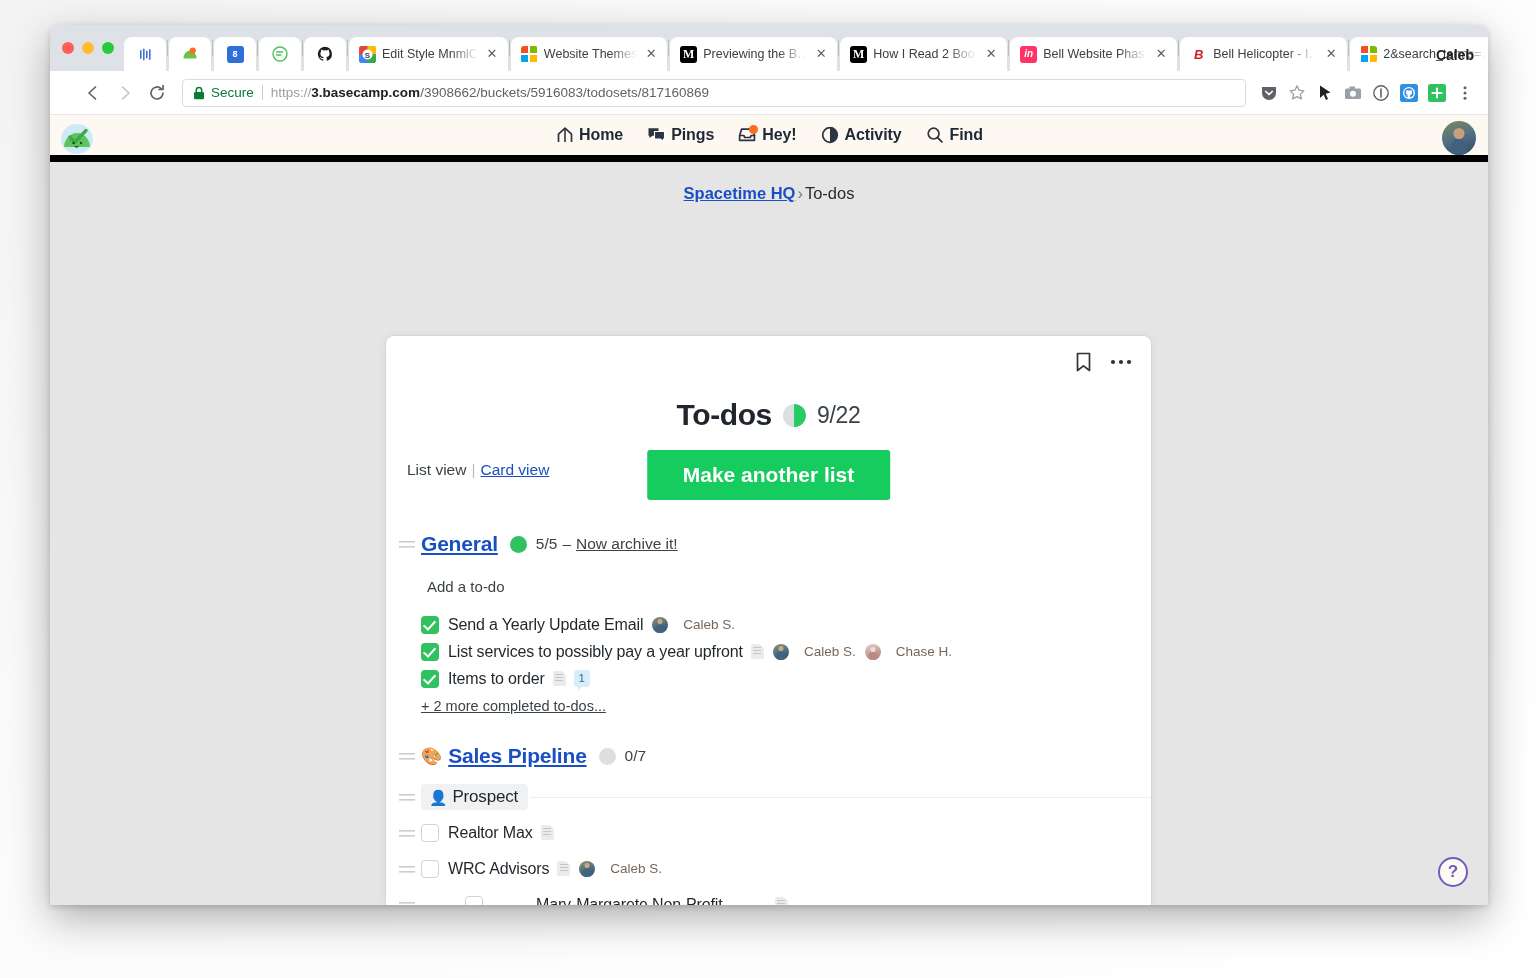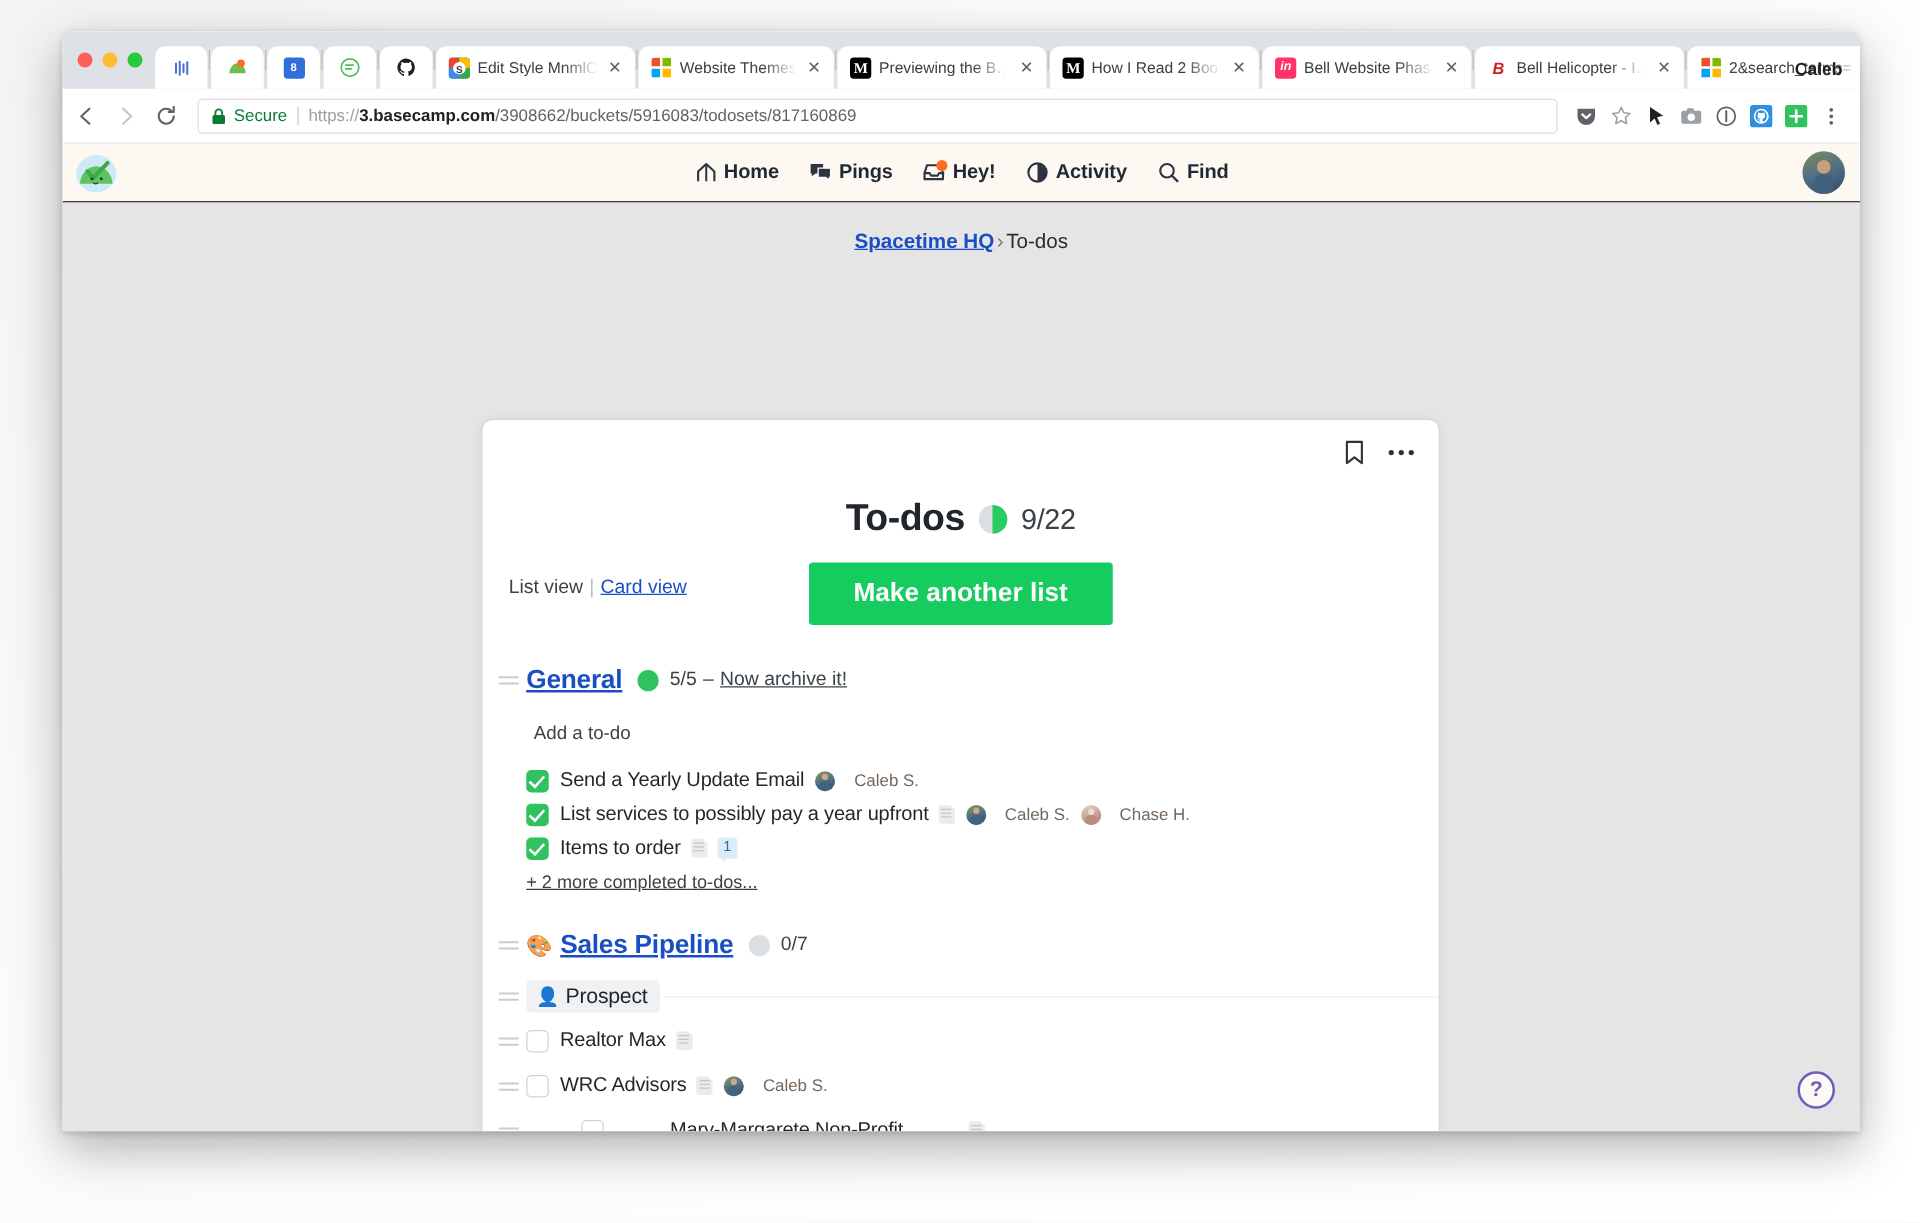--- a/index.html
+++ b/index.html
@@ -76,21 +76,21 @@
   }
   #profile-name {
     position: absolute; right: 14px; bottom: 8px;
     font-size: 14px; font-weight: bold; color: #202124;
   }
 
   
   #toolbar {
     height: 44px; background: #ffffff;
     display: flex; align-items: center; gap: 2px;
-    padding: 0 10px 0 4px;
+    padding: 0 10px 0 28px;
     border-bottom: 1px solid #e6e6e6;
   }
   .nav-btn {
     width: 30px; height: 30px; display: flex; align-items: center; justify-content: center;
     color: #5f6368; flex: 0 0 auto;
   }
   .nav-btn.disabled { color: #c3c5c8; }
   #omnibox {
     flex: 1 1 auto; height: 28px; margin: 0 8px;
     border: 1px solid #dadce0; border-radius: 4px;
@@ -105,21 +105,21 @@
   #url { font-size: 13.5px; color: #9aa0a6; white-space: nowrap; overflow: hidden; }
   #url b { color: #202124; font-weight: bold; }
   #url .u-rest { color: #5f6368; }
   .tb-icon { width: 26px; height: 26px; display:flex; align-items:center; justify-content:center; flex: 0 0 auto; }
 
   
   #bc-nav {
     height: 47px; background: #fdf8f2;
     display: flex; align-items: center;
     position: relative;
-    border-bottom: 1px solid #000000;
+    border-bottom: 7px solid #000000;
   }
   #bc-logo { position: absolute; left: 6px; top: 3px; width: 42px; height: 42px; }
   #bc-nav-items {
     margin: 0 auto; display: flex; align-items: center; gap: 24px;
   }
   .bc-nav-item {
     display: flex; align-items: center; gap: 5px;
     font-size: 16px; color: #1f2933; font-weight: bold; letter-spacing: -.1px;
     position: relative;
   }

